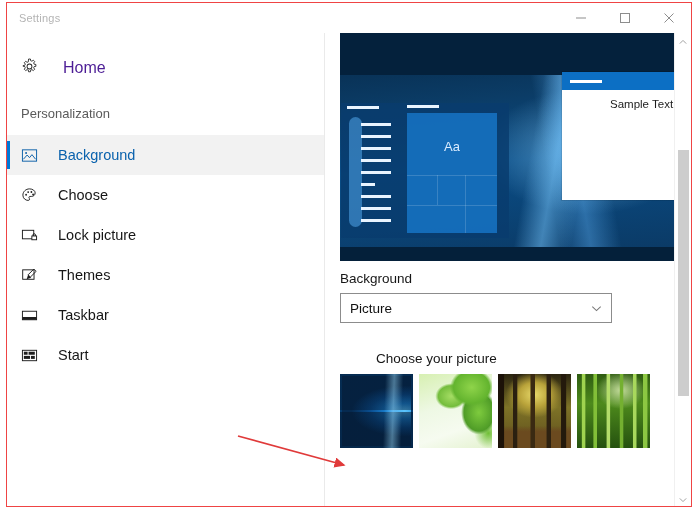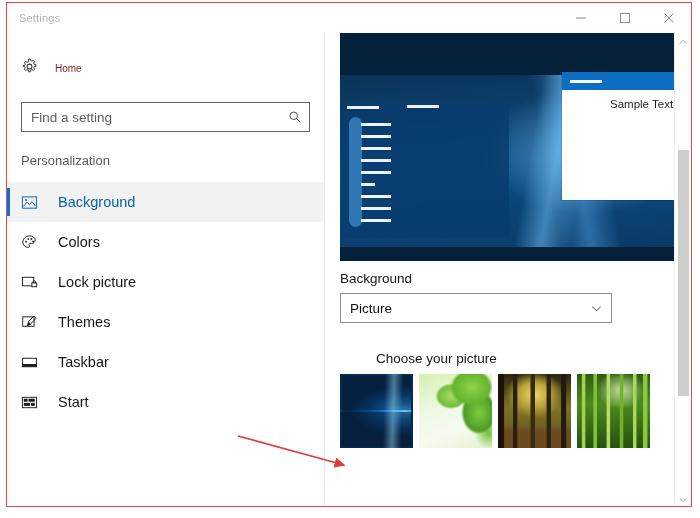--- a/index.html
+++ b/index.html
@@ -74,23 +74,23 @@
 
   #home-row {
     display: flex;
     align-items: center;
     height: 34px;
     margin-top: 18px;
     padding-left: 14px;
   }
   #home-row .nav-icon { width: 26px; color: #1a1a1a; }
   #home-label {
-    font-size: 10px;
-    color: #7f1d1d;
-    margin-left: 8px;
+    font-size: 16px;
+    color: #4c1d95;
+    margin-left: 16px;
   }
 
   #search-wrap {
     margin: 17px 14px 0 14px;
     height: 30px;
     border: 1px solid #636363;
     box-sizing: border-box;
     display: flex;
     align-items: center;
     background: #fff;
@@ -452,29 +452,20 @@
     <div id="home-row">
       <span class="nav-icon">
         <svg width="17" height="17" viewBox="0 0 20 20">
           <path d="M10 6.6a3.4 3.4 0 1 0 0 6.8 3.4 3.4 0 0 0 0-6.8zm0 1a2.4 2.4 0 1 1 0 4.8 2.4 2.4 0 0 1 0-4.8z" fill="currentColor"></path>
           <path d="M8.9 1.2h2.2l.3 2a6.6 6.6 0 0 1 1.4.6l1.7-1.2 1.6 1.6-1.2 1.7c.25.44.45.9.6 1.4l2 .3v2.2l-2 .3c-.15.5-.35.96-.6 1.4l1.2 1.7-1.6 1.6-1.7-1.2c-.44.25-.9.45-1.4.6l-.3 2H8.9l-.3-2a6.6 6.6 0 0 1-1.4-.6l-1.7 1.2-1.6-1.6 1.2-1.7a6.6 6.6 0 0 1-.6-1.4l-2-.3V8.9l2-.3c.15-.5.35-.96.6-1.4L3.9 5.5l1.6-1.6 1.7 1.2c.44-.25.9-.45 1.4-.6z" fill="none" stroke="currentColor" stroke-width="1"></path>
         </svg>
       </span>
       <span id="home-label">Home</span>
     </div>
 
-    <div id="search-wrap">
-      <input id="search-input" type="text" placeholder="Find a setting" style="">
-      <span id="search-icon">
-        <svg width="14" height="14" viewBox="0 0 16 16">
-          <circle cx="6.6" cy="6.6" r="4.3" fill="none" stroke="currentColor" stroke-width="1"></circle>
-          <line x1="9.8" y1="9.8" x2="14" y2="14" stroke="currentColor" stroke-width="1"></line>
-        </svg>
-      </span>
-    </div>
 
     <div id="category-label">Personalization</div>
 
     <div id="nav-list">
 
       <div class="nav-item selected">
         <span class="nav-icon">
           <svg width="17" height="17" viewBox="0 0 18 18">
             <rect x="1.5" y="3" width="15" height="12" fill="none" stroke="currentColor" stroke-width="1"></rect>
             <path d="M2.5 13 6.5 8.5l2.5 2.8 2.6-3.2 3.9 4.9" fill="none" stroke="currentColor" stroke-width="1"></path>
@@ -487,21 +478,21 @@
       <div class="nav-item">
         <span class="nav-icon">
           <svg width="17" height="17" viewBox="0 0 18 18">
             <path d="M9 2C5.1 2 2 4.9 2 8.6c0 3.5 2.8 5.6 5.6 5.6.9 0 1.5-.6 1.5-1.3 0-.4-.2-.7-.4-1-.2-.3-.3-.5-.3-.8 0-.6.5-1.1 1.2-1.1h1.3c2.4 0 4.1-1.6 4.1-3.8C15 4 12.4 2 9 2z" fill="none" stroke="currentColor" stroke-width="1"></path>
             <circle cx="5.4" cy="8.2" r=".95" fill="currentColor"></circle>
             <circle cx="7.6" cy="5.4" r=".95" fill="currentColor"></circle>
             <circle cx="11" cy="5.3" r=".95" fill="currentColor"></circle>
             <circle cx="12.8" cy="7.9" r=".95" fill="currentColor"></circle>
           </svg>
         </span>
-        <span class="nav-label">Colors</span>
+        <span class="nav-label">Choose</span>
       </div>
 
       <div class="nav-item">
         <span class="nav-icon">
           <svg width="17" height="17" viewBox="0 0 18 18">
             <rect x="1.5" y="3.5" width="12" height="9" fill="none" stroke="currentColor" stroke-width="1"></rect>
             <rect x="11.5" y="9.5" width="5" height="4" fill="#fff" stroke="currentColor" stroke-width="1"></rect>
             <path d="M12.7 9.5V8.4a1.3 1.3 0 0 1 2.6 0v1.1" fill="none" stroke="currentColor" stroke-width="1"></path>
           </svg>
         </span>
@@ -559,20 +550,27 @@
         <div class="start-line" style="top:32px"></div>
         <div class="start-line" style="top:44px"></div>
         <div class="start-line" style="top:56px"></div>
         <div class="start-line" style="top:68px"></div>
         <div class="start-line" style="top:80px;width:14px"></div>
         <div class="start-line" style="top:92px"></div>
         <div class="start-line" style="top:104px"></div>
         <div class="start-line" style="top:116px"></div>
 
         <div id="tiles-heading"></div>
+        <div id="start-tiles">
+          <div id="tile-aa">Aa</div>
+          <div class="tile-div" style="left:0;top:62px;width:90px;height:1px"></div>
+          <div class="tile-div" style="left:0;top:92px;width:90px;height:1px"></div>
+          <div class="tile-div" style="left:30px;top:62px;width:1px;height:30px"></div>
+          <div class="tile-div" style="left:58px;top:62px;width:1px;height:58px"></div>
+        </div>
       </div>
 
       <div id="sample-window">
         <div id="sample-titlebar"></div>
         <div id="sample-text">Sample Text</div>
       </div>
     </div>
 
     <div id="background-label" class="section-label">Background</div>
 

